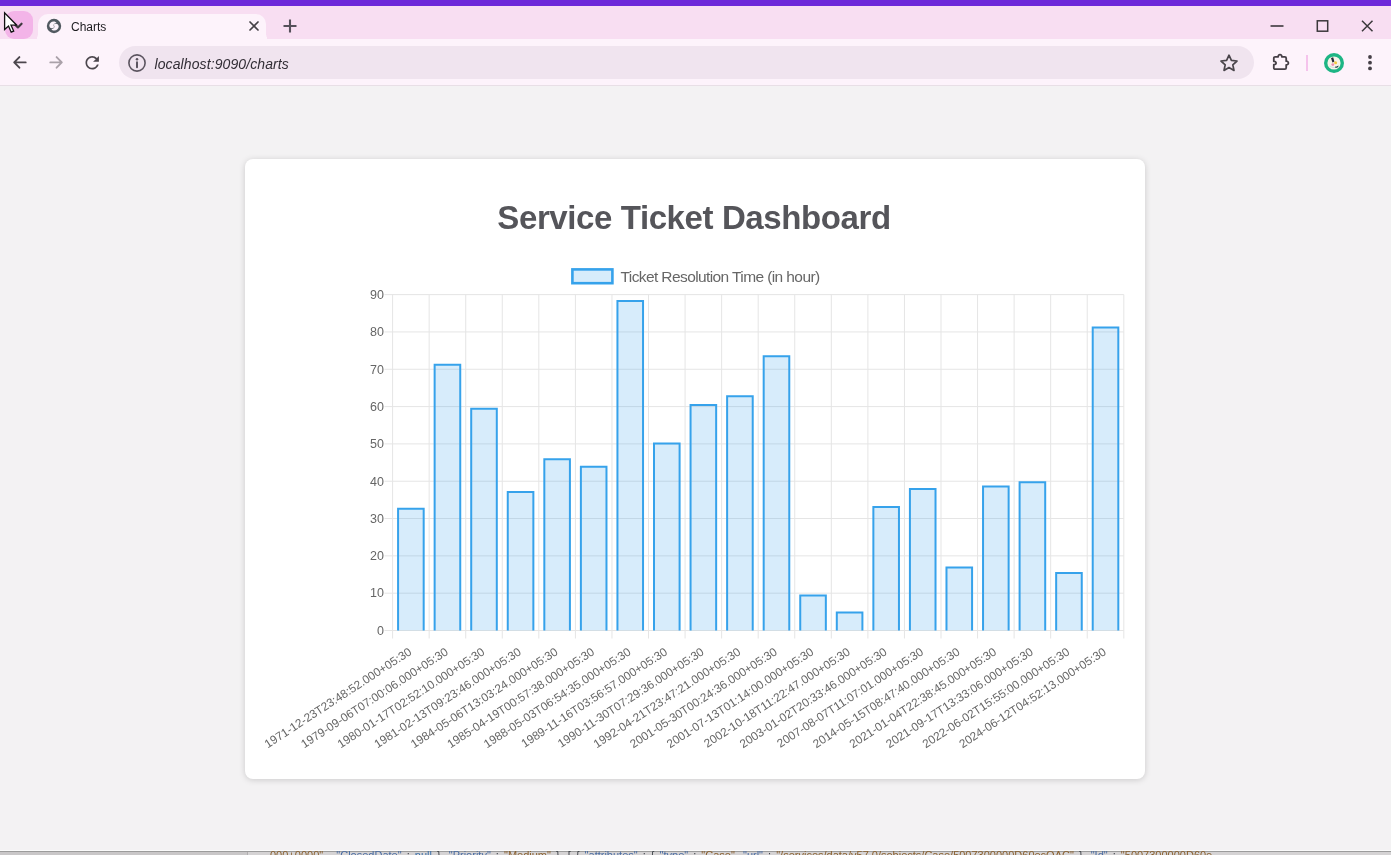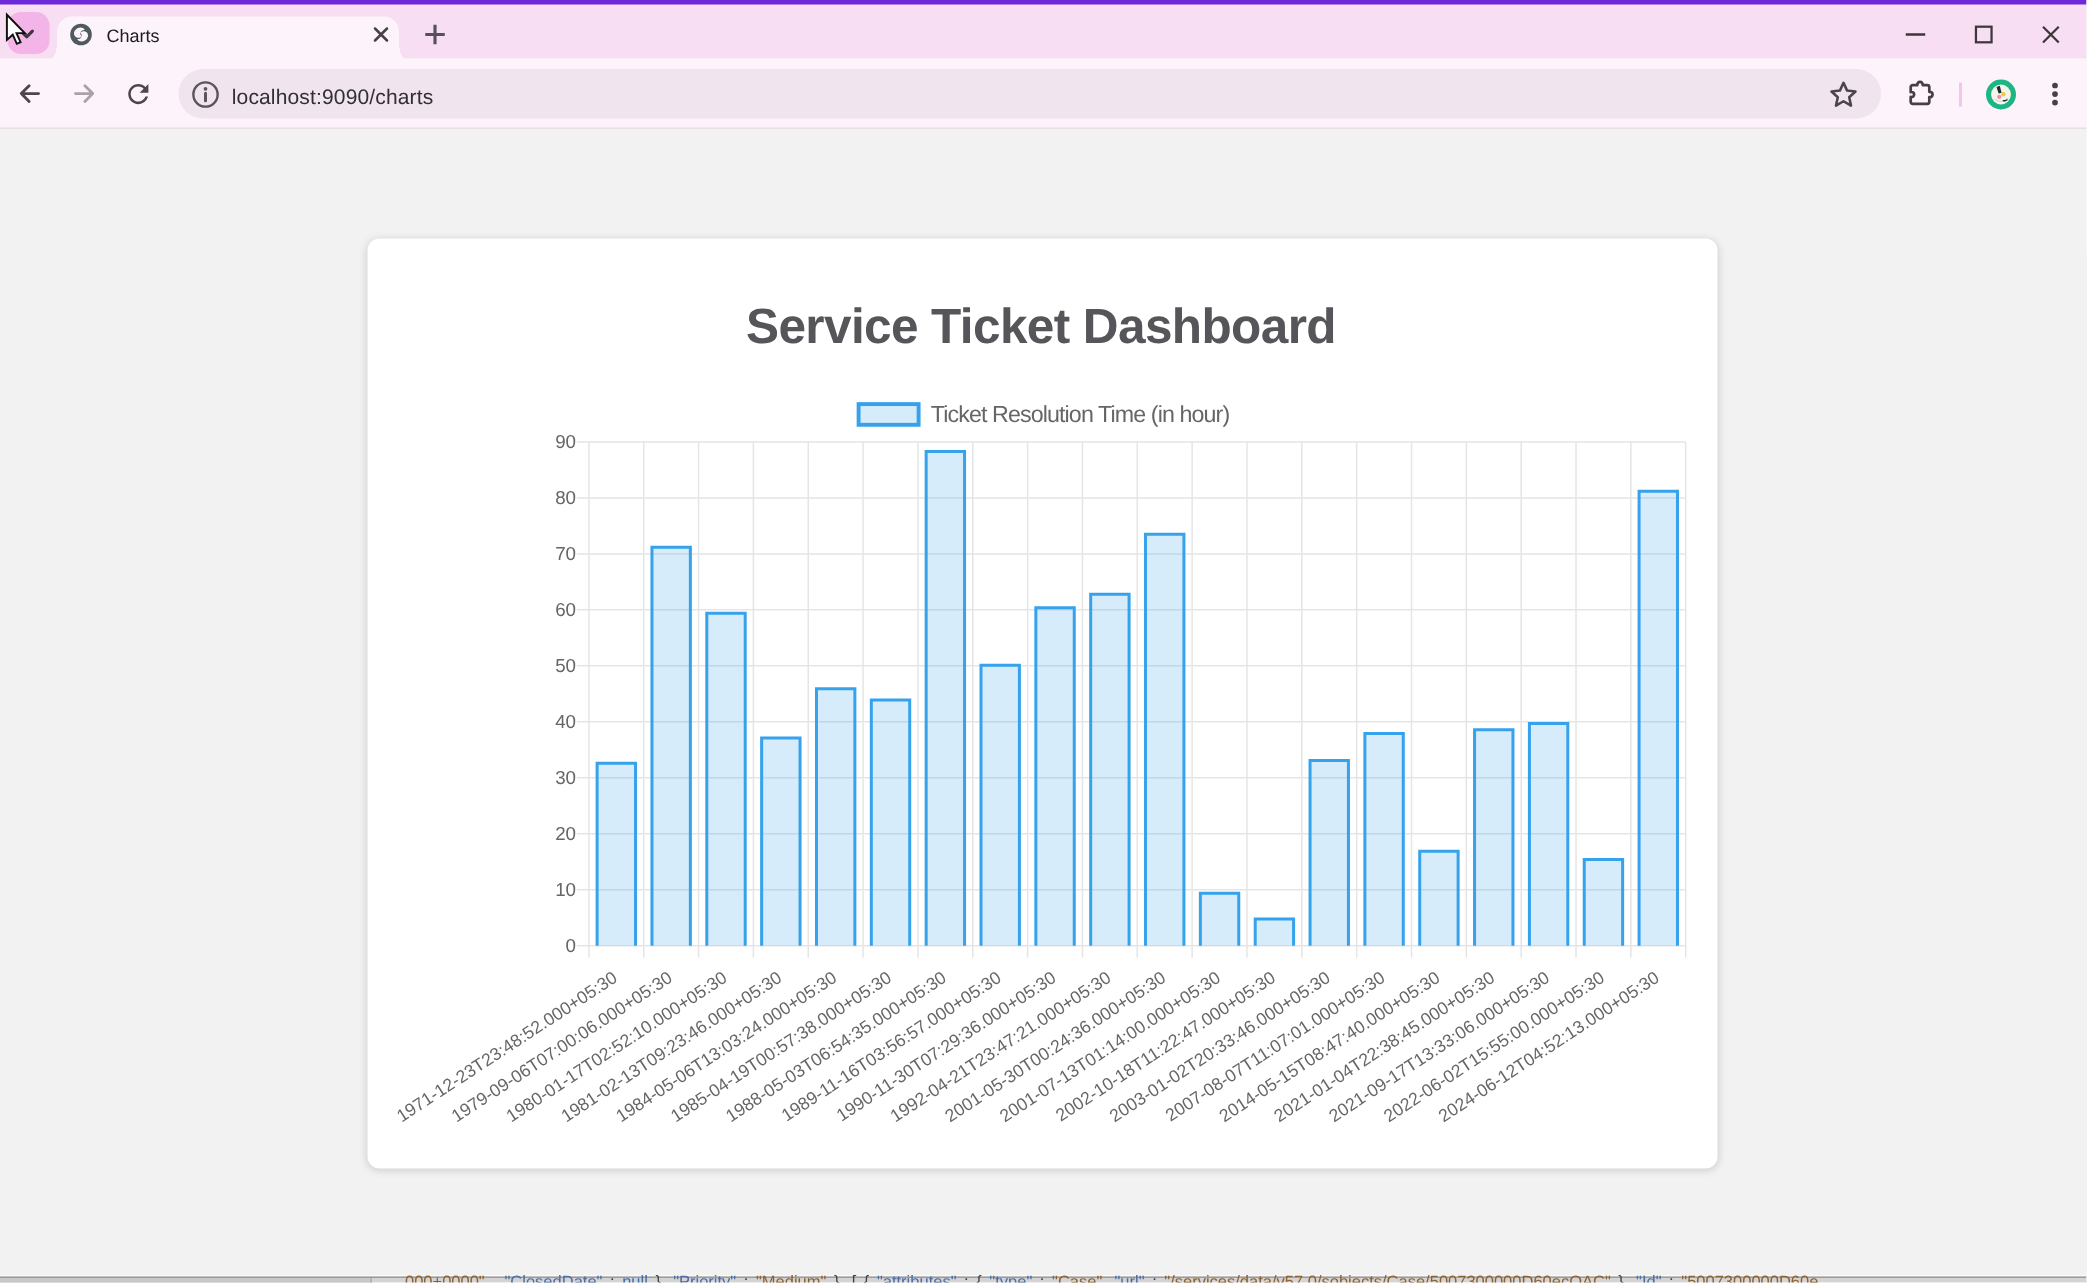--- a/index.html
+++ b/index.html
@@ -1,35 +1,35 @@
 <!DOCTYPE html>
 <html><head>
 <meta charset="utf-8">
 <style>
 * { margin:0; padding:0; box-sizing:border-box; }
 html,body { width:1391px; height:855px; overflow:hidden;
   font-family:"Liberation Sans", sans-serif; }
 #win { position:relative; width:1391px; height:855px; background:#f3f2f3; }
 #tabstrip { position:absolute; left:0; top:0; width:1391px; height:39px;
-  background:#f8def2; border-top:3px solid #6d28d9; }
+  background:#f8def2; border-top:6px solid #6d28d9; }
 #tsearch { position:absolute; left:5px; top:5px; width:28px; height:28px;
   border-radius:9px; background:#f3b4e8; }
 #tab { position:absolute; left:38px; top:8px; width:228px; height:31px;
   background:#fdf3fb; border-radius:10px 10px 0 0; }
 #flareL { position:absolute; left:28px; top:29px; width:10px; height:10px;
   background:radial-gradient(circle 10px at 0 0, rgba(0,0,0,0) 9.4px, #fdf3fb 9.8px); }
 #flareR { position:absolute; left:266px; top:29px; width:10px; height:10px;
   background:radial-gradient(circle 10px at 10px 0, rgba(0,0,0,0) 9.4px, #fdf3fb 9.8px); }
 #tabtitle { position:absolute; left:71px; top:13.5px; font-size:12px; color:#1c1b1f; }
 #toolbar { position:absolute; left:0; top:39px; width:1391px; height:47px;
   background:#fdf3fb; border-bottom:1px solid #e8dfe6; }
 #pill { position:absolute; left:119px; top:7.3px; width:1135px; height:32.9px;
   border-radius:16.5px; background:#f0e4ef; }
 #url { position:absolute; left:154.5px; top:55.8px; font-size:14px; color:#322e36;
-  letter-spacing:0.1px; }
+  letter-spacing:0.1px;font-style:italic; }
 #content { position:absolute; left:0; top:86px; width:1391px; height:765px;
   background:#f3f2f3; }
 #card { position:absolute; left:245px; top:73px; width:900px; height:620px;
   background:#fff; border-radius:8px; box-shadow:0 1px 6px rgba(0,0,0,0.17); }
 #bottom { position:absolute; left:0; top:851px; width:1391px; height:4px;
   background:#d5d3d4; border-top:1px solid #9c9c9c; }
 #bottom:before { content:""; position:absolute; left:0; top:0; width:247px; height:4px;
   background:#c9c7c8; border-right:1px solid #b0aeaf; }
 #botline { position:absolute; left:0; top:850px; width:1391px; height:1px; background:#fbfbfb; }
 #json { position:absolute; left:270px; top:850.1px; font-size:11px; white-space:nowrap; line-height:11px; word-spacing:2px;

